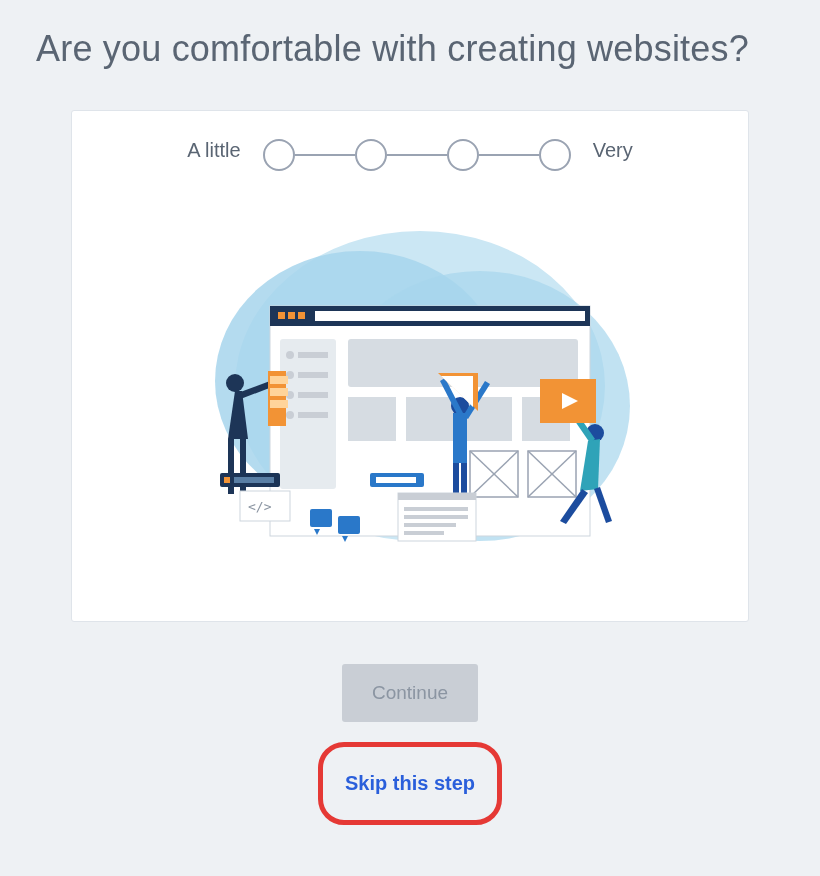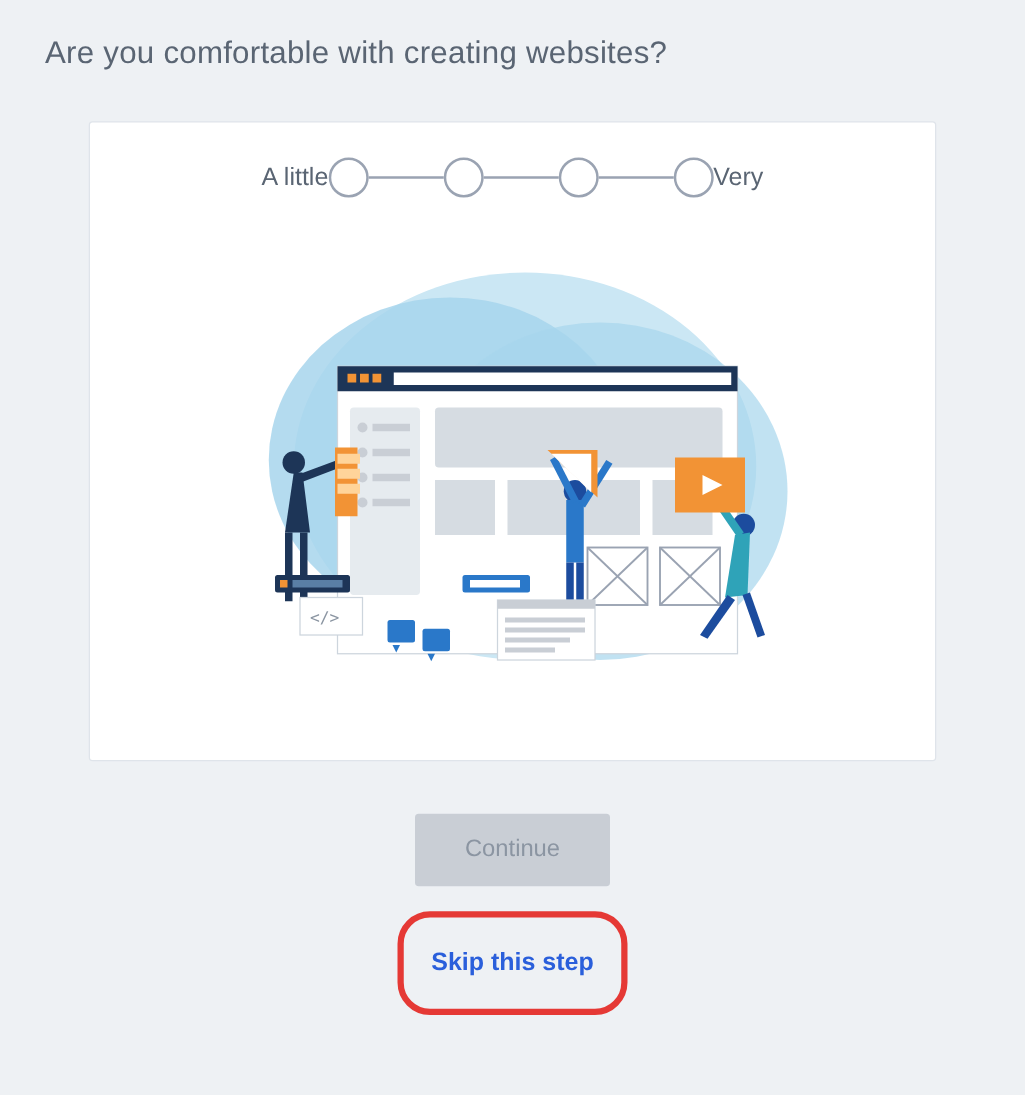--- a/index.html
+++ b/index.html
@@ -7,39 +7,40 @@
       font-family: -apple-system, BlinkMacSystemFont, "Segoe UI", Helvetica, Arial, sans-serif;
       background: #eef1f4;
       width: 820px;
       height: 876px;
       overflow: hidden;
     }
     .page {
       padding: 28px 36px;
     }
     .question-title {
-      font-size: 25px;
+      font-size: 36px;
       font-weight: 400;
       color: #5a6573;
       letter-spacing: 0.2px;
       margin-bottom: 40px;
     }
     .card {
       background: #ffffff;
       border: 1px solid #dfe4ea;
       border-radius: 3px;
       width: 678px;
       margin: 0 auto;
       padding-top: 28px;
       padding-bottom: 50px;
     }
     .scale-row {
       display: flex;
-      align-items: center;
+      align-items: flex-start;
       justify-content: center;
+      gap: 22px;
     }
     .scale-label {
       color: #5a6573;
       font-size: 20px;
     }
     .scale-track {
       display: flex;
       align-items: center;
     }
     .scale-dot {
@@ -69,21 +70,21 @@
       display: flex;
       flex-direction: column;
       align-items: center;
       gap: 20px;
       margin-top: 42px;
     }
     .btn-continue {
       background: #c9ced5;
       color: #8b95a2;
       border: none;
-      width: 156px;
+      width: 136px;
       height: 58px;
       font-size: 19px;
       font-weight: 500;
       border-radius: 3px;
       cursor: pointer;
     }
     .skip-wrap {
       border: 5px solid #e53935;
       border-radius: 26px;
       padding: 25px 22px;

